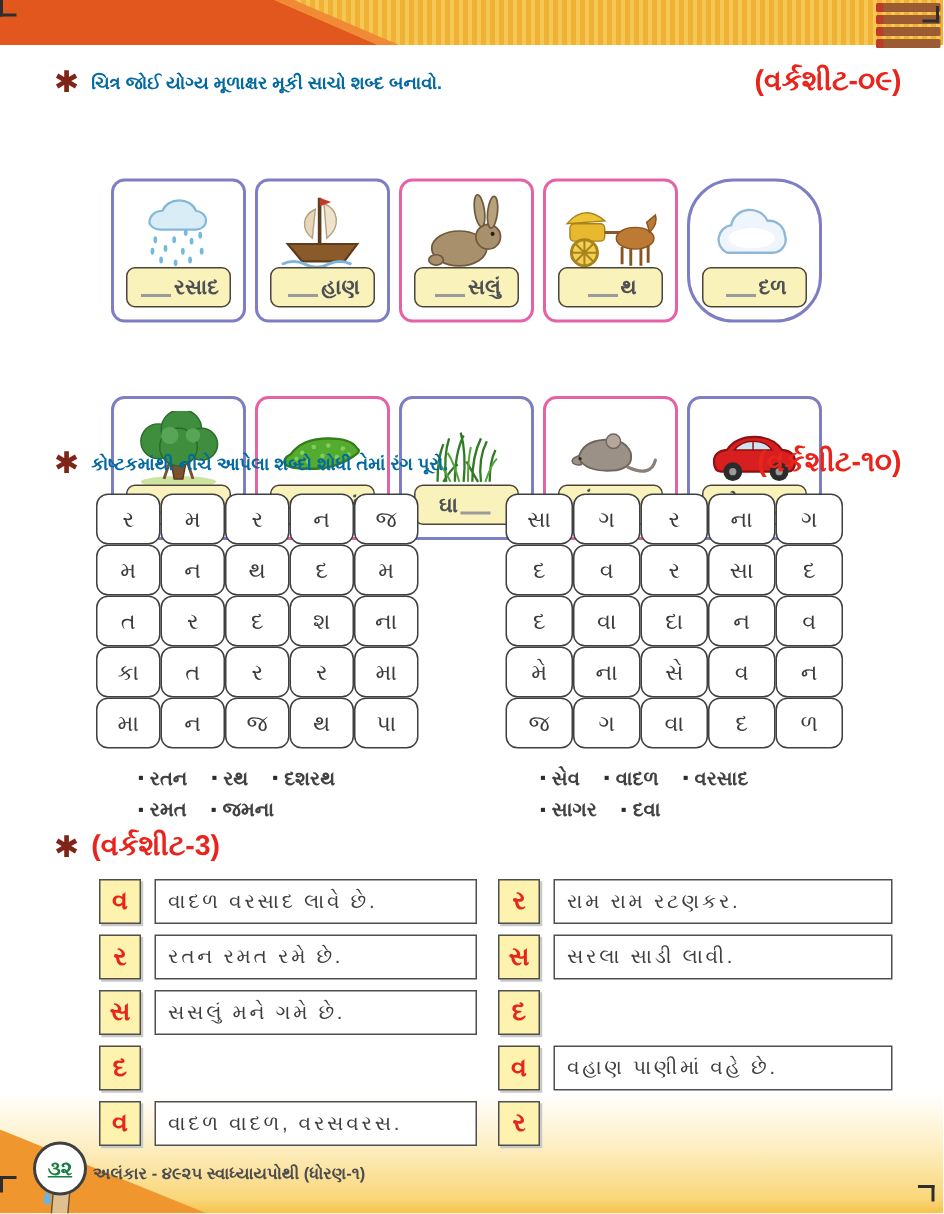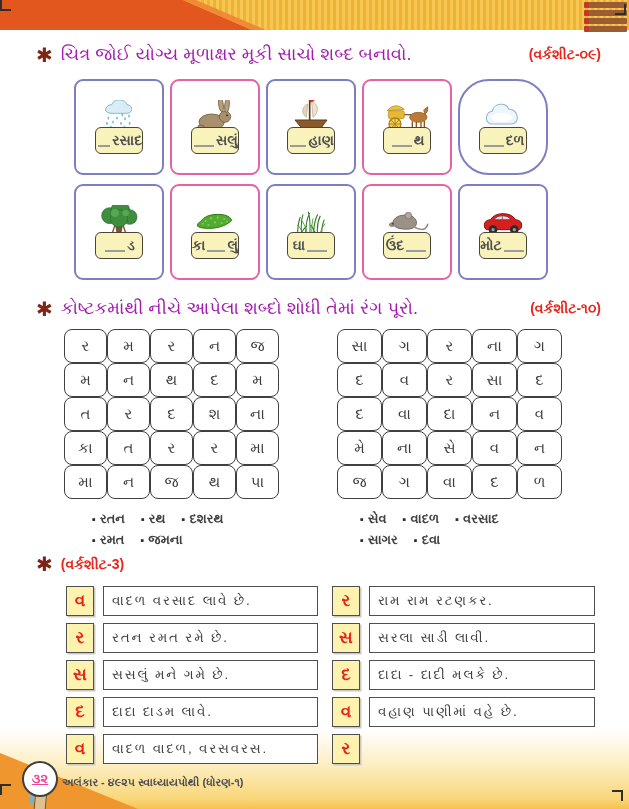--- a/index.html
+++ b/index.html
@@ -12,27 +12,27 @@
   .tb-d1{position:absolute;left:0;top:0;width:256px;height:100%;background:#e2571d;
          clip-path:polygon(0 0,183px 0,252px 100%,0 100%);}
   .tb-d2{position:absolute;left:0;top:0;width:268px;height:100%;background:#f18a36;
          clip-path:polygon(183px 0,196px 0,266px 100%,252px 100%);}
   .books{position:absolute;right:5px;top:2px;width:40px;}
   .books .bar{width:38px;height:6px;margin-bottom:2px;background:#9b5b33;border-left:5px solid #c03a2a;border-radius:1px;}
 
   
   .h-row{position:absolute;left:36px;right:28px;display:flex;align-items:center;gap:8px;z-index:2;}
   .star{color:#7e2518;font-size:20px;line-height:1;}
-  .h-text{font-weight:normal;color:#a21caf;font-size:18px;flex:1;white-space:nowrap;}
-  .ws-label{color:#e8251c;font-weight:bold;font-size:14px;white-space:nowrap;}
+  .h-text{font-weight:bold;color:#0369a1;font-size:12px;flex:1;white-space:nowrap;}
+  .ws-label{color:#e8251c;font-weight:bold;font-size:19px;white-space:nowrap;}
 
   
   .cards{position:absolute;left:74px;top:79px;display:grid;grid-template-columns:repeat(5,90px);gap:9px 6px;z-index:2;}
   .card{height:96px;background:#fff;border:2px solid #f9a8d4;border-radius:9px;display:flex;flex-direction:column;
-        padding:19px;box-sizing:border-box;}
+        padding:8px;box-sizing:border-box;margin-top:40px;}
   .card-image{flex:1;display:flex;align-items:center;justify-content:center;overflow:hidden;}
   .card-image svg{width:72px;height:56px;}
   .card-label{height:25px;min-height:25px;background:#f9f2bb;border:1.8px solid #4a4538;border-radius:6px;
         display:flex;align-items:center;justify-content:center;font-size:14px;font-weight:bold;color:#4f5052;}
   .blank{display:inline-block;width:20px;height:11px;border-bottom:2px solid #9b9b9b;margin:0 2px;}
 
   
   .lgrid{position:absolute;top:329px;display:grid;z-index:2;}
   .lgrid1{left:64px;grid-template-columns:repeat(5,43px);}
   .lgrid2{left:337px;grid-template-columns:repeat(5,45px);}
@@ -61,21 +61,21 @@
 
   
   .footer{position:absolute;left:0;right:0;bottom:0;height:80px;z-index:0;
         background:linear-gradient(to bottom,rgba(255,255,255,0) 0%,#fdeec2 45%,#f9d678 88%,#f5c24b 100%);}
   .f-tri{position:absolute;left:0;bottom:0;width:138px;height:56px;background:#f0962f;
         clip-path:polygon(0 0,100% 100%,0 100%);}
   .badge-handle{position:absolute;left:34px;bottom:-12px;width:10px;height:28px;background:#e0c08e;
         border:1.5px solid #6e5430;transform:rotate(5deg);}
   .badge{position:absolute;left:22px;bottom:12px;width:32px;height:32px;background:#fff;border:2px solid #3f3f3f;
         border-radius:50%;display:flex;align-items:center;justify-content:center;
-        font-size:13px;font-weight:bold;color:#ec4899;text-decoration:underline;}
+        font-size:13px;font-weight:bold;color:#15803d;text-decoration:underline;}
   .badge-drop{position:absolute;left:29px;bottom:6px;width:5px;height:8px;background:#6db3dd;
         border-radius:50% 50% 50% 50%/65% 65% 35% 35%;}
   .f-text{position:absolute;left:62px;bottom:20px;font-size:11px;font-weight:bold;color:#4c4d4f;}
 
   
   .crop{position:absolute;width:9px;height:9px;z-index:3;}
   .crop.tl{left:0;top:6;border-left:2px solid #2e2e2e;border-bottom:2px solid #2e2e2e;}
   .crop.tr{right:3px;top:4px;border-right:2px solid #2e2e2e;border-bottom:2px solid #2e2e2e;}
   .crop.bl{left:0;bottom:14px;border-left:2px solid #2e2e2e;border-top:2px solid #2e2e2e;}
   .crop.br{right:6px;bottom:8px;border-right:2px solid #2e2e2e;border-top:2px solid #2e2e2e;}
@@ -130,52 +130,52 @@
               <ellipse cx="18" cy="43" rx="1.3" ry="2.4"></ellipse>
               <ellipse cx="41" cy="30" rx="1.3" ry="2.4"></ellipse>
             </g>
           </svg>
         </div>
         <div class="card-label">
           <span class="blank"></span>
           <span>રસાદ</span>
         </div>
       </div>
+      <div class="card" style="border-color: rgb(125, 126, 196);">
+        <div class="card-image">
+          <svg viewBox="0 0 72 58">
+            <path d="M34 6v32" stroke="#5d3b1c" stroke-width="2.5"></path>
+            <path d="M37 10c10 4 12 16 2 24z" fill="#efe3cd" stroke="#b7a180"></path>
+            <path d="M31 14c-9 4-10 14-2 20z" fill="#e6d7bc" stroke="#b7a180"></path>
+            <path d="M12 38h48l-9 12H22z" fill="#8a5a2b" stroke="#5d3b1c" stroke-width="1.5"></path>
+            <path d="M34 6l8 3-8 3z" fill="#c03a2a"></path>
+            <path d="M8 52q8-4 16 0t16 0 16 0" fill="none" stroke="#7db6dd" stroke-width="2"></path>
+          </svg>
+        </div>
+        <div class="card-label">
+          <span class="blank"></span>
+          <span>હાણ</span>
+        </div>
+      </div>
       <div class="card" style="border-color: rgb(228, 99, 167);">
         <div class="card-image">
           <svg viewBox="0 0 72 58">
             <g stroke="#6f5a3e" stroke-width="1.2">
               <ellipse cx="31" cy="41" rx="19" ry="12" fill="#a8906c"></ellipse>
               <circle cx="51" cy="33" r="8.5" fill="#a8906c"></circle>
               <ellipse cx="45" cy="15" rx="3.4" ry="11" fill="#b8a27e" transform="rotate(-8 45 15)"></ellipse>
               <ellipse cx="54" cy="16" rx="3.4" ry="11" fill="#b8a27e" transform="rotate(6 54 16)"></ellipse>
               <ellipse cx="15" cy="49" rx="5" ry="3.6" fill="#a8906c"></ellipse>
             </g>
             <circle cx="54" cy="31" r="1.4" fill="#2b2017"></circle>
           </svg>
         </div>
         <div class="card-label">
           <span class="blank"></span>
           <span>સલું</span>
-        </div>
-      </div>
-      <div class="card" style="border-color: rgb(125, 126, 196);">
-        <div class="card-image">
-          <svg viewBox="0 0 72 58">
-            <path d="M34 6v32" stroke="#5d3b1c" stroke-width="2.5"></path>
-            <path d="M37 10c10 4 12 16 2 24z" fill="#efe3cd" stroke="#b7a180"></path>
-            <path d="M31 14c-9 4-10 14-2 20z" fill="#e6d7bc" stroke="#b7a180"></path>
-            <path d="M12 38h48l-9 12H22z" fill="#8a5a2b" stroke="#5d3b1c" stroke-width="1.5"></path>
-            <path d="M34 6l8 3-8 3z" fill="#c03a2a"></path>
-            <path d="M8 52q8-4 16 0t16 0 16 0" fill="none" stroke="#7db6dd" stroke-width="2"></path>
-          </svg>
-        </div>
-        <div class="card-label">
-          <span class="blank"></span>
-          <span>હાણ</span>
         </div>
       </div>
       <div class="card" style="border-color: rgb(228, 99, 167);">
         <div class="card-image">
           <svg viewBox="0 0 72 58">
             <path d="M6 24q12-14 26-2z" fill="#eec437" stroke="#a8831c"></path>
             <rect x="8" y="24" width="24" height="12" rx="3" fill="#e8b82e" stroke="#a8831c"></rect>
             <circle cx="18" cy="44" r="9" fill="#f3cf55" stroke="#a8831c" stroke-width="2"></circle>
             <g stroke="#a8831c" stroke-width="1.4">
               <path d="M18 35v18M9 44h18M12 38l12 12M24 38l-12 12"></path>
@@ -425,39 +425,37 @@
       <div class="srow">
         <div class="letter-box">ર</div>
         <div class="sentence-box">રતન રમત રમે છે.</div>
       </div>
       <div class="srow">
         <div class="letter-box">સ</div>
         <div class="sentence-box">સસલું મને ગમે છે.</div>
       </div>
       <div class="srow">
         <div class="letter-box">દ</div>
-        <div class="sentence-box">દાદા દાડમ લાવે.</div>
       </div>
       <div class="srow">
         <div class="letter-box">વ</div>
         <div class="sentence-box">વાદળ વાદળ, વરસવરસ.</div>
       </div>
     </div>
   <div class="scol scol2">
       <div class="srow">
         <div class="letter-box">ર</div>
         <div class="sentence-box">રામ રામ રટણકર.</div>
       </div>
       <div class="srow">
         <div class="letter-box">સ</div>
         <div class="sentence-box">સરલા સાડી લાવી.</div>
       </div>
       <div class="srow">
         <div class="letter-box">દ</div>
-        <div class="sentence-box">દાદા - દાદી મલકે છે.</div>
       </div>
       <div class="srow">
         <div class="letter-box">વ</div>
         <div class="sentence-box">વહાણ પાણીમાં વહે છે.</div>
       </div>
       <div class="srow">
         <div class="letter-box">ર</div>
       </div>
     </div>
 

